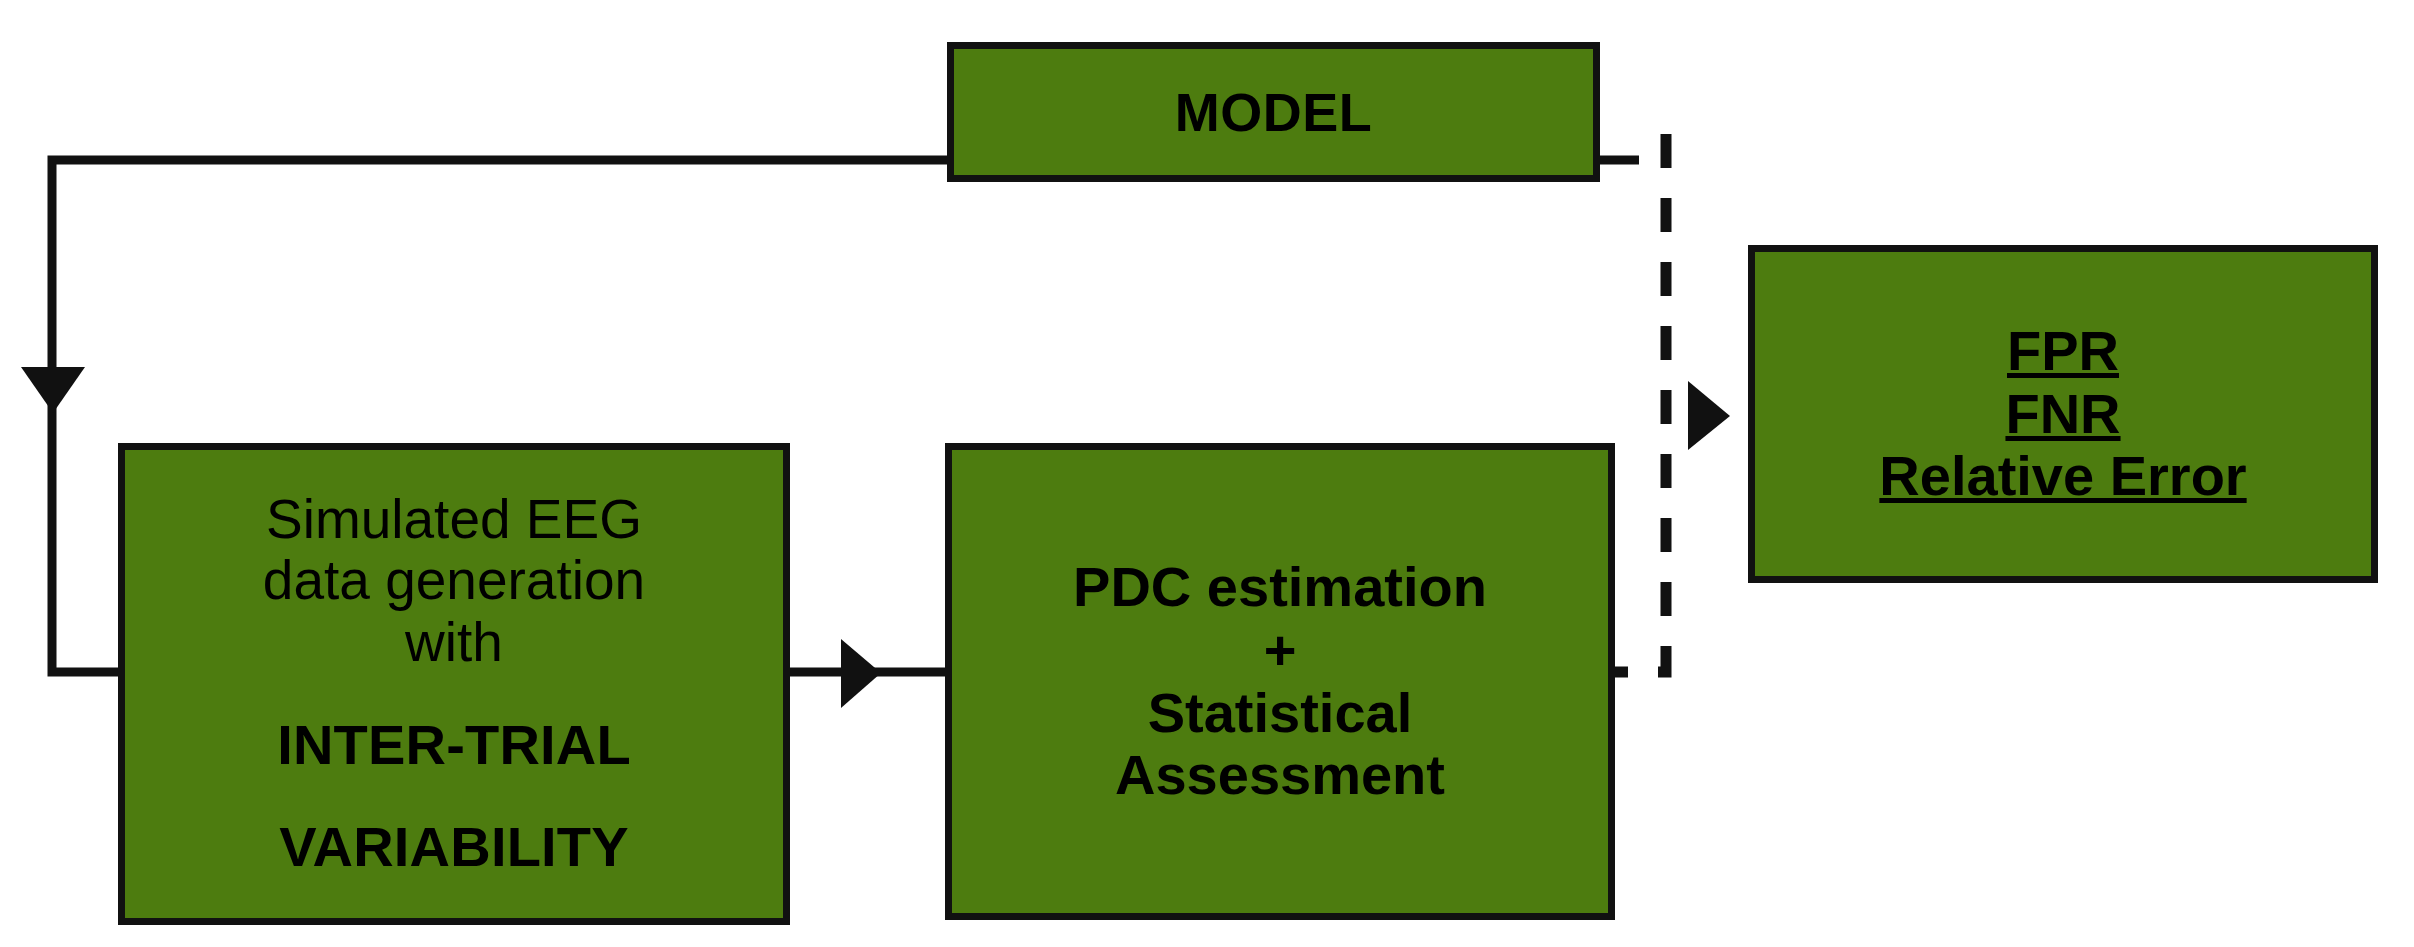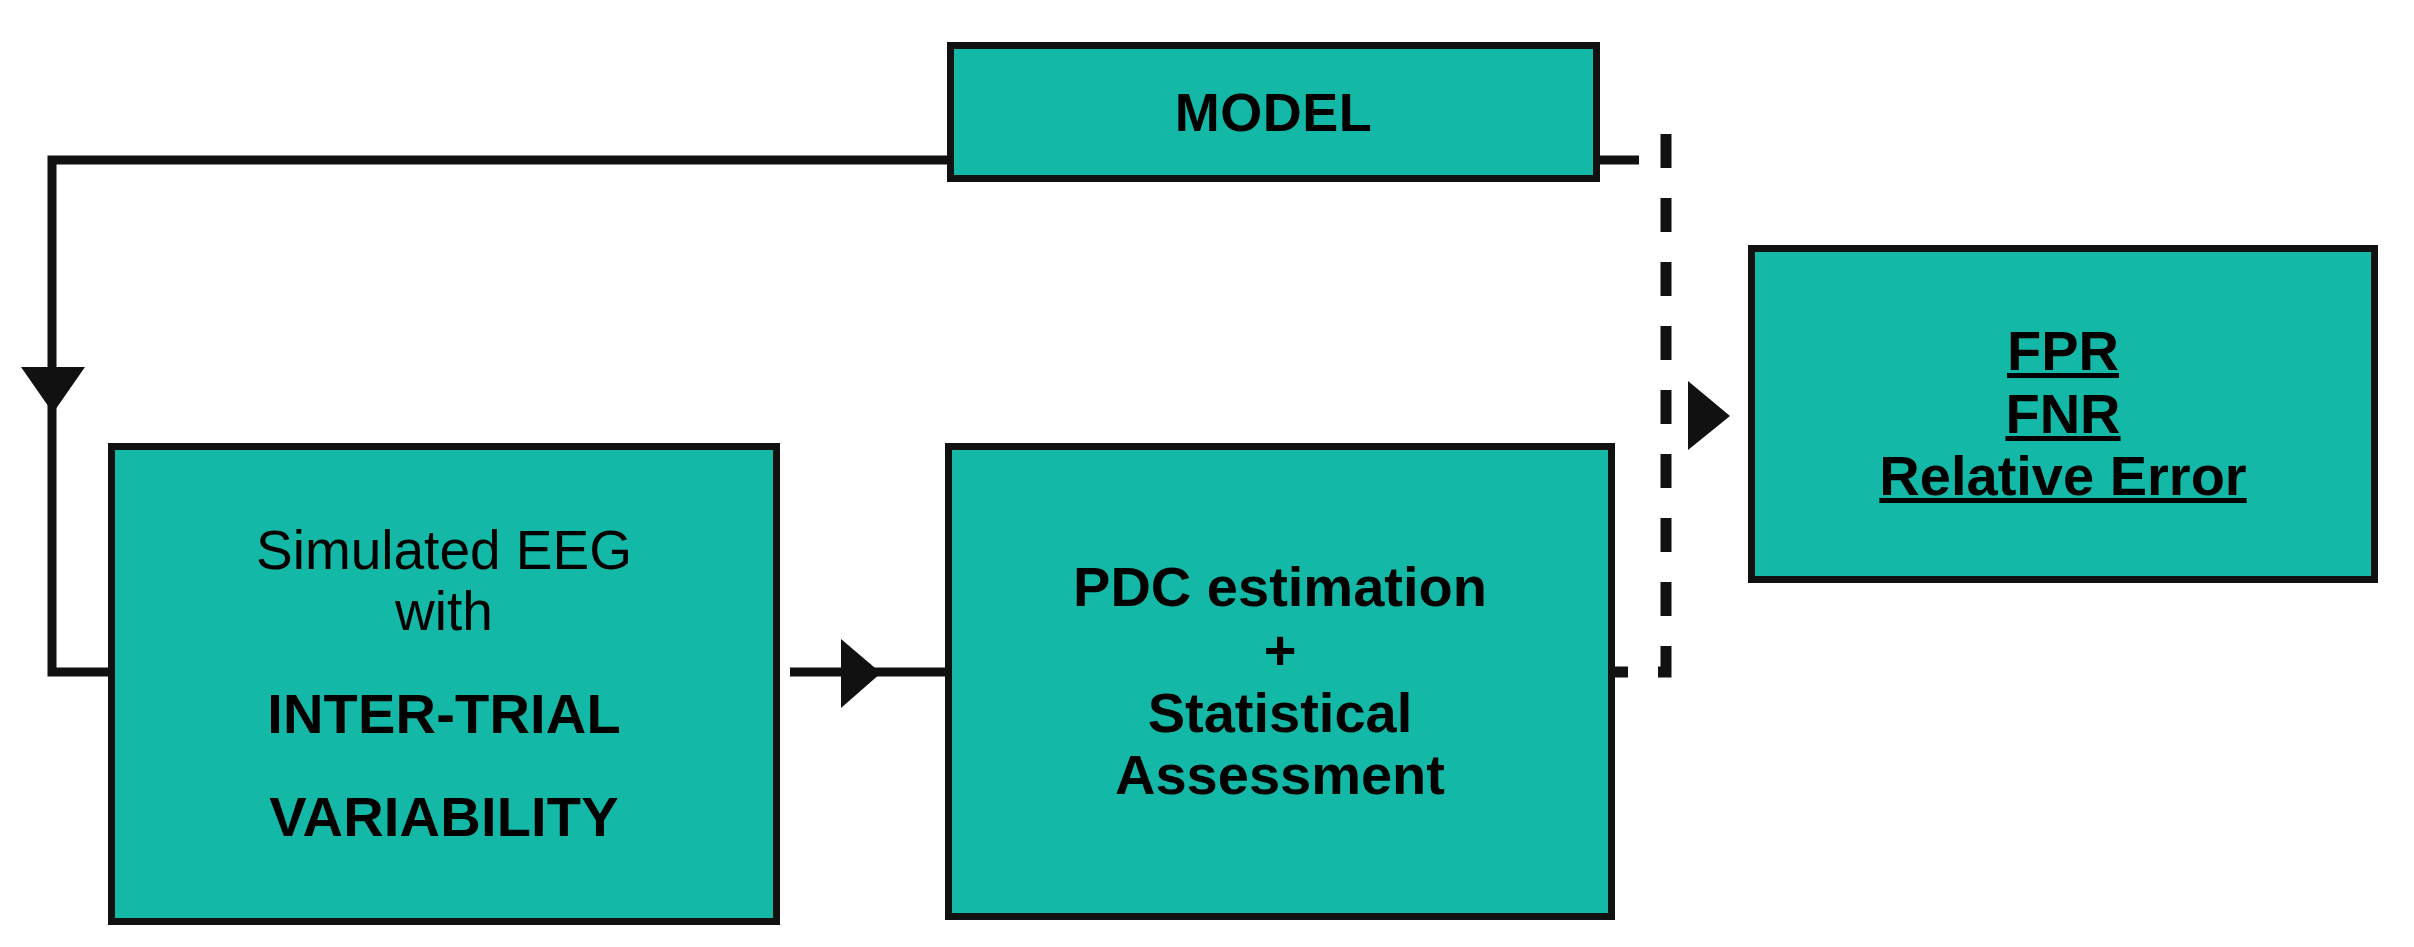--- a/index.html
+++ b/index.html
@@ -23,21 +23,21 @@
     position: absolute;
     left: 0;
     top: 0;
     width: 2414px;
     height: 947px;
     pointer-events: none;
   }
   .node {
     position: absolute;
     box-sizing: border-box;
-    background: #14b8a6;
+    background: #4d7c0f;
     border: 7px solid #111111;
     display: flex;
     flex-direction: column;
     align-items: center;
     justify-content: center;
     text-align: center;
     line-height: 1.12;
   }
   .node-line {
     display: block;
@@ -52,21 +52,21 @@
     height: 140px;
   }
   #node-model .node-line {
     font-size: 54px;
     font-weight: bold;
     letter-spacing: 0.5px;
   }
 
   
   #node-simulation {
-    left: 108px;
+    left: 118px;
     top: 443px;
     width: 672px;
     height: 482px;
     padding: 6px 10px;
   }
   #node-simulation .line-regular {
     font-size: 55px;
     font-weight: normal;
   }
   #node-simulation .line-bold {
@@ -130,20 +130,21 @@
       <polygon points="1688,381 1688,450 1730,416" fill="#111111"></polygon>
     </g>
   </svg>
 
   <div class="node" id="node-model">
     <span class="node-line">MODEL</span>
   </div>
 
   <div class="node" id="node-simulation">
     <span class="node-line line-regular">Simulated EEG</span>
+    <span class="node-line line-regular">data generation</span>
     <span class="node-line line-regular">with</span>
     <span class="node-line line-bold">INTER-TRIAL</span>
     <span class="node-line line-bold">VARIABILITY</span>
   </div>
 
   <div class="node" id="node-pdc">
     <span class="node-line">PDC estimation</span>
     <span class="node-line line-plus">+</span>
     <span class="node-line">Statistical</span>
     <span class="node-line">Assessment</span>

